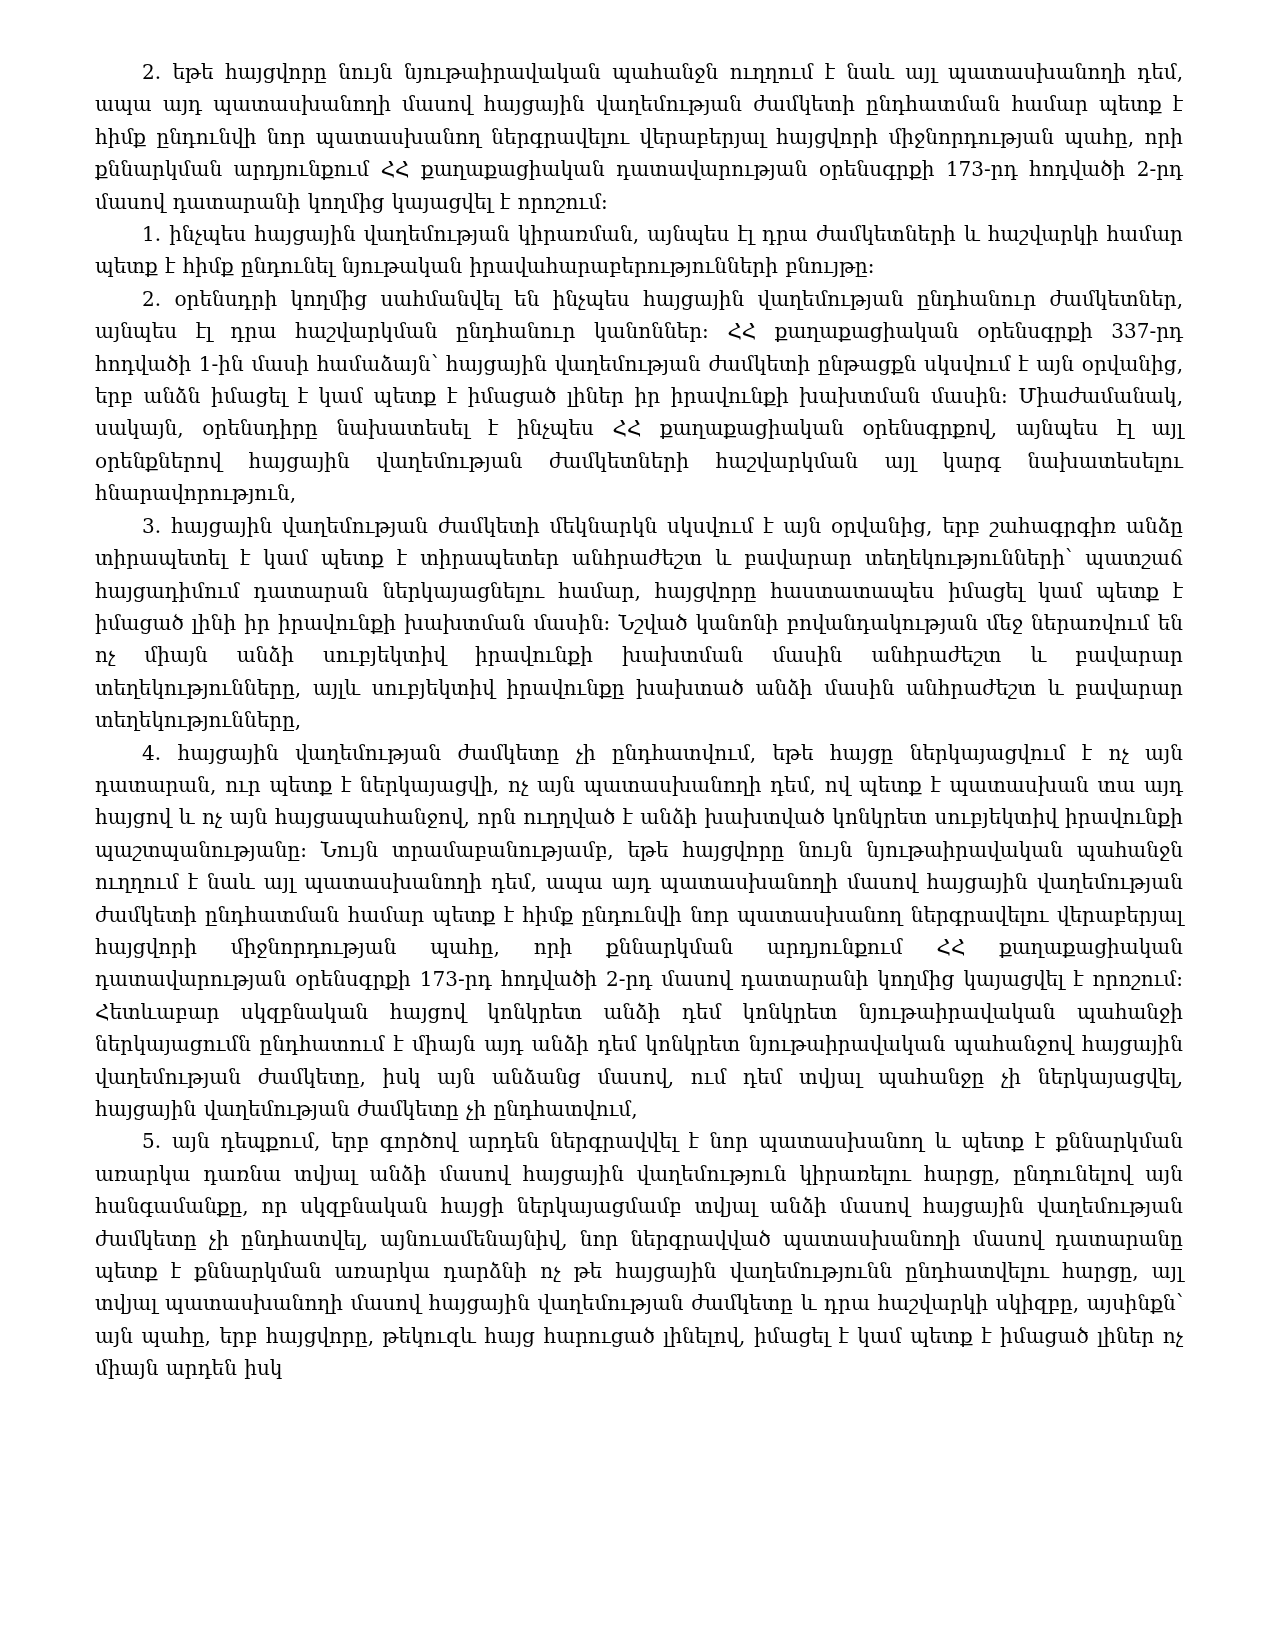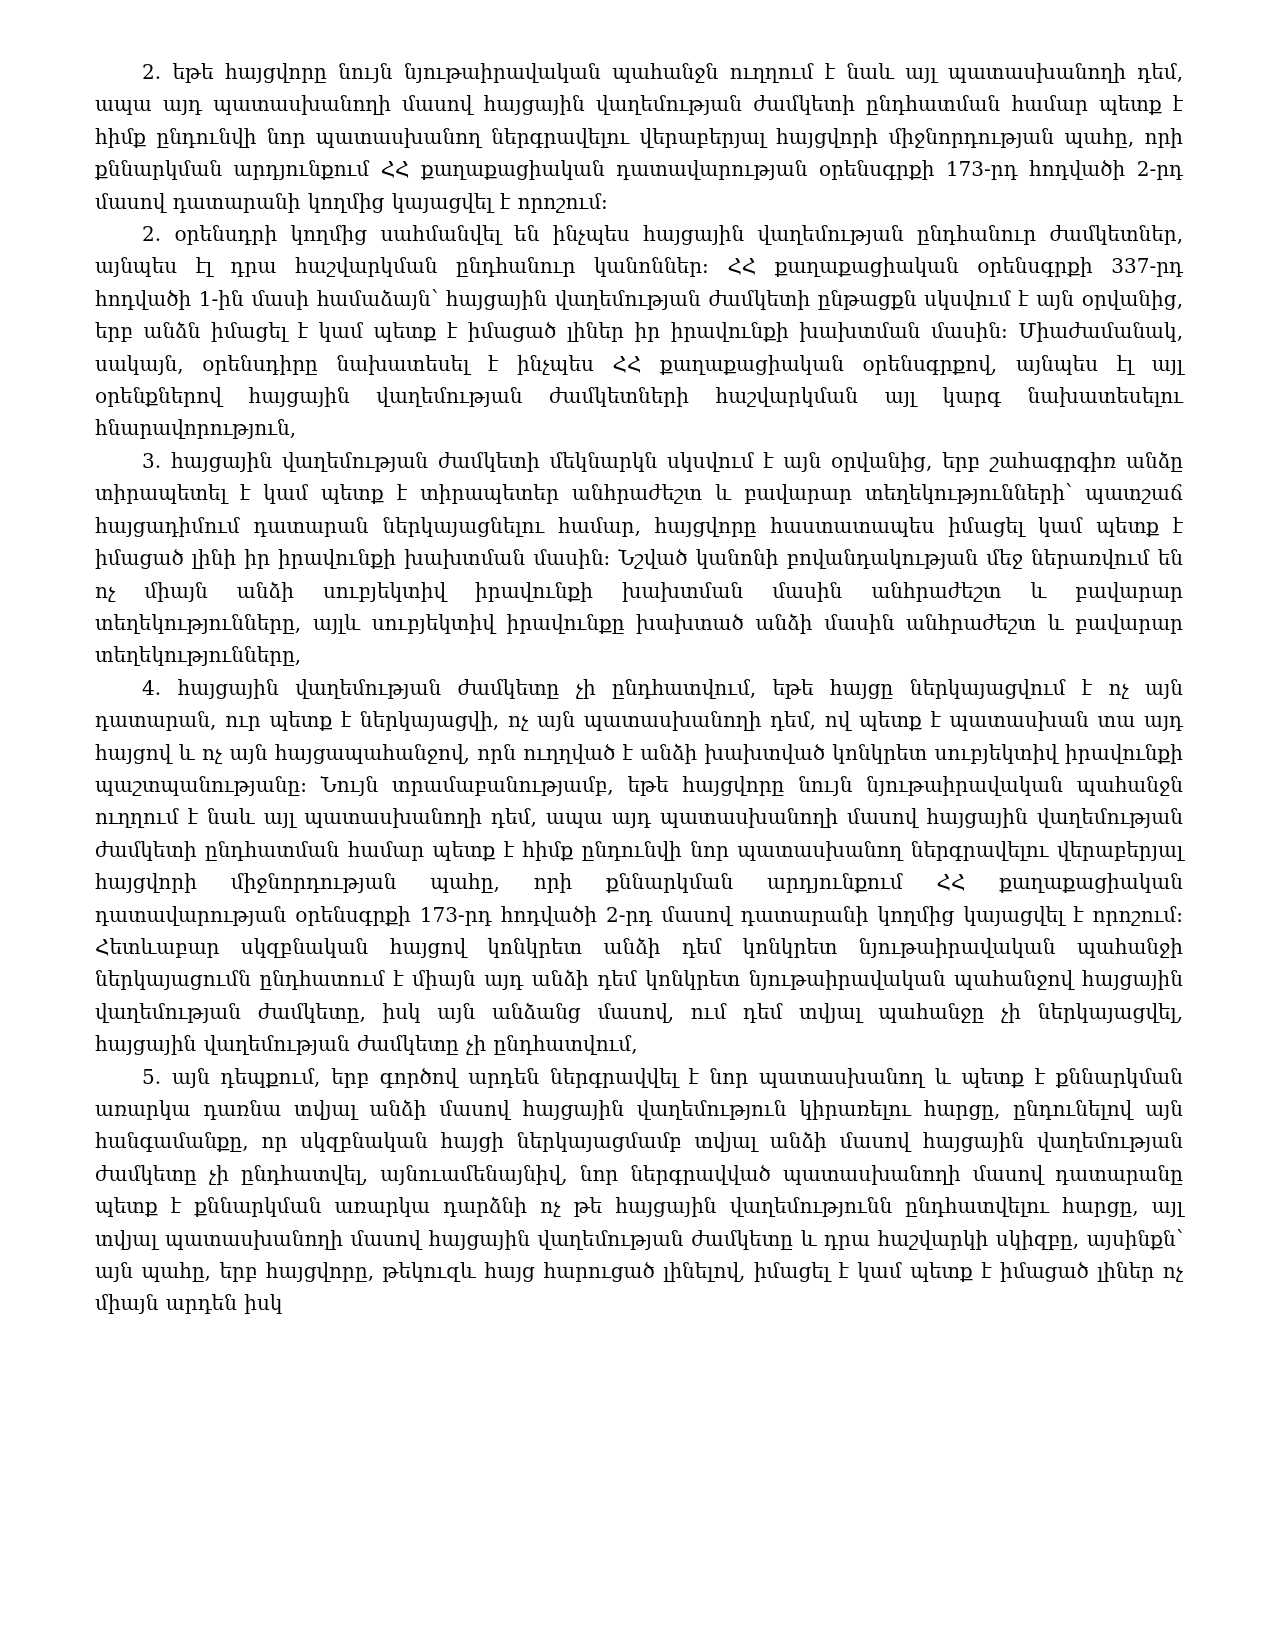--- a/index.html
+++ b/index.html
@@ -39,19 +39,20 @@
     font-size: 16px;
     line-height: 28px;
   }
 </style>
 </head>
 <body>
 
 <div class="page">
   <div class="content">
     <p class="body-para">2. եթե հայցվորը նույն նյութաիրավական պահանջն ուղղում է նաև այլ պատասխանողի դեմ, ապա այդ պատասխանողի մասով հայցային վաղեմության ժամկետի ընդհատման համար պետք է հիմք ընդունվի նոր պատասխանող ներգրավելու վերաբերյալ հայցվորի միջնորդության պահը, որի քննարկման արդյունքում ՀՀ քաղաքացիական դատավարության օրենսգրքի 173-րդ հոդվածի 2-րդ մասով դատարանի կողմից կայացվել է որոշում։</p>
+    <p class="body-para">1. ինչպես հայցային վաղեմության կիրառման, այնպես էլ դրա ժամկետների և հաշվարկի համար պետք է հիմք ընդունել նյութական իրավահարաբերությունների բնույթը։</p>
     <p class="body-para">2. օրենսդրի կողմից սահմանվել են ինչպես հայցային վաղեմության ընդհանուր ժամկետներ, այնպես էլ դրա հաշվարկման ընդհանուր կանոններ։ ՀՀ քաղաքացիական օրենսգրքի 337-րդ հոդվածի 1-ին մասի համաձայն՝ հայցային վաղեմության ժամկետի ընթացքն սկսվում է այն օրվանից, երբ անձն իմացել է կամ պետք է իմացած լիներ իր իրավունքի խախտման մասին։ Միաժամանակ, սակայն, օրենսդիրը նախատեսել է ինչպես ՀՀ քաղաքացիական օրենսգրքով, այնպես էլ այլ օրենքներով հայցային վաղեմության ժամկետների հաշվարկման այլ կարգ նախատեսելու հնարավորություն,</p>
     <p class="body-para">3. հայցային վաղեմության ժամկետի մեկնարկն սկսվում է այն օրվանից, երբ շահագրգիռ անձը տիրապետել է կամ պետք է տիրապետեր անհրաժեշտ և բավարար տեղեկությունների՝ պատշաճ հայցադիմում դատարան ներկայացնելու համար, հայցվորը հաստատապես իմացել կամ պետք է իմացած լինի իր իրավունքի խախտման մասին։ Նշված կանոնի բովանդակության մեջ ներառվում են ոչ միայն անձի սուբյեկտիվ իրավունքի խախտման մասին անհրաժեշտ և բավարար տեղեկությունները, այլև սուբյեկտիվ իրավունքը խախտած անձի մասին անհրաժեշտ և բավարար տեղեկությունները,</p>
     <p class="body-para">4. հայցային վաղեմության ժամկետը չի ընդհատվում, եթե հայցը ներկայացվում է ոչ այն դատարան, ուր պետք է ներկայացվի, ոչ այն պատասխանողի դեմ, ով պետք է պատասխան տա այդ հայցով և ոչ այն հայցապահանջով, որն ուղղված է անձի խախտված կոնկրետ սուբյեկտիվ իրավունքի պաշտպանությանը։ Նույն տրամաբանությամբ, եթե հայցվորը նույն նյութաիրավական պահանջն ուղղում է նաև այլ պատասխանողի դեմ, ապա այդ պատասխանողի մասով հայցային վաղեմության ժամկետի ընդհատման համար պետք է հիմք ընդունվի նոր պատասխանող ներգրավելու վերաբերյալ հայցվորի միջնորդության պահը, որի քննարկման արդյունքում ՀՀ քաղաքացիական դատավարության օրենսգրքի 173-րդ հոդվածի 2-րդ մասով դատարանի կողմից կայացվել է որոշում։ Հետևաբար սկզբնական հայցով կոնկրետ անձի դեմ կոնկրետ նյութաիրավական պահանջի ներկայացումն ընդհատում է միայն այդ անձի դեմ կոնկրետ նյութաիրավական պահանջով հայցային վաղեմության ժամկետը, իսկ այն անձանց մասով, ում դեմ տվյալ պահանջը չի ներկայացվել, հայցային վաղեմության ժամկետը չի ընդհատվում,</p>
     <p class="body-para">5. այն դեպքում, երբ գործով արդեն ներգրավվել է նոր պատասխանող և պետք է քննարկման առարկա դառնա տվյալ անձի մասով հայցային վաղեմություն կիրառելու հարցը, ընդունելով այն հանգամանքը, որ սկզբնական հայցի ներկայացմամբ տվյալ անձի մասով հայցային վաղեմության ժամկետը չի ընդհատվել, այնուամենայնիվ, նոր ներգրավված պատասխանողի մասով դատարանը պետք է քննարկման առարկա դարձնի ոչ թե հայցային վաղեմությունն ընդհատվելու հարցը, այլ տվյալ պատասխանողի մասով հայցային վաղեմության ժամկետը և դրա հաշվարկի սկիզբը, այսինքն՝ այն պահը, երբ հայցվորը, թեկուզև հայց հարուցած լինելով, իմացել է կամ պետք է իմացած լիներ ոչ միայն արդեն իսկ</p>
   </div>
   <div class="page-number">16</div>
 </div>
 
 </body></html>

